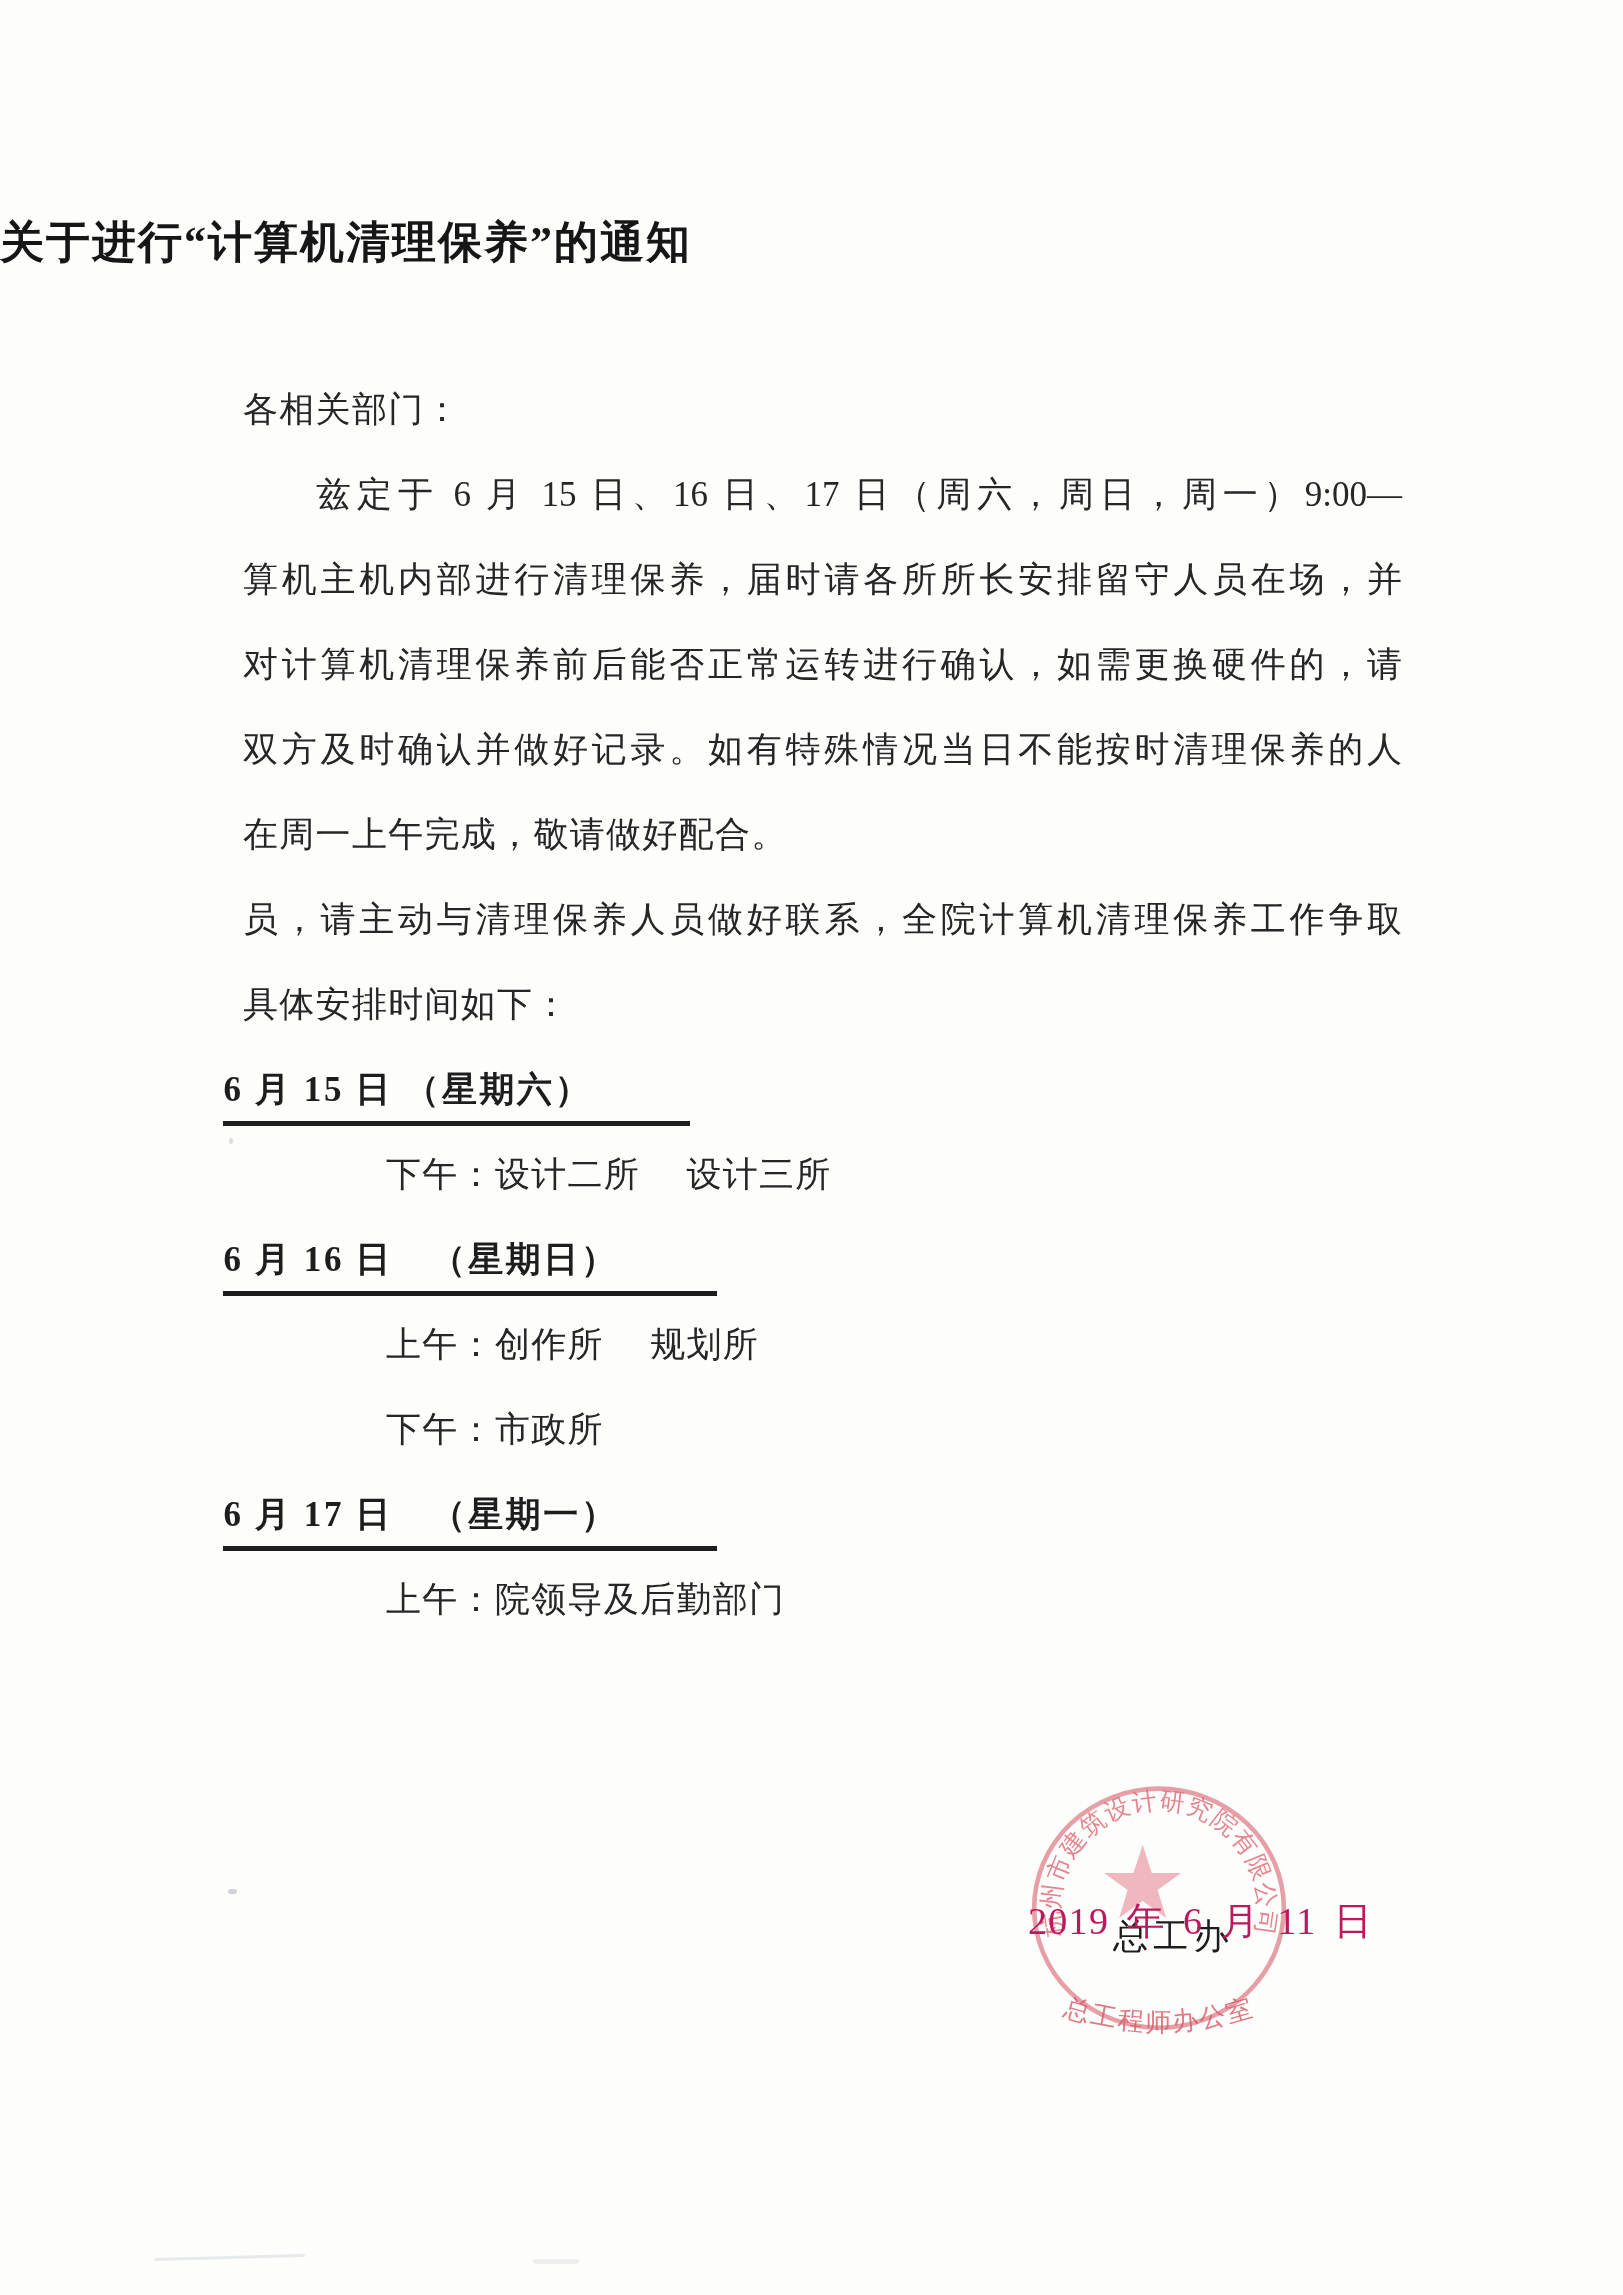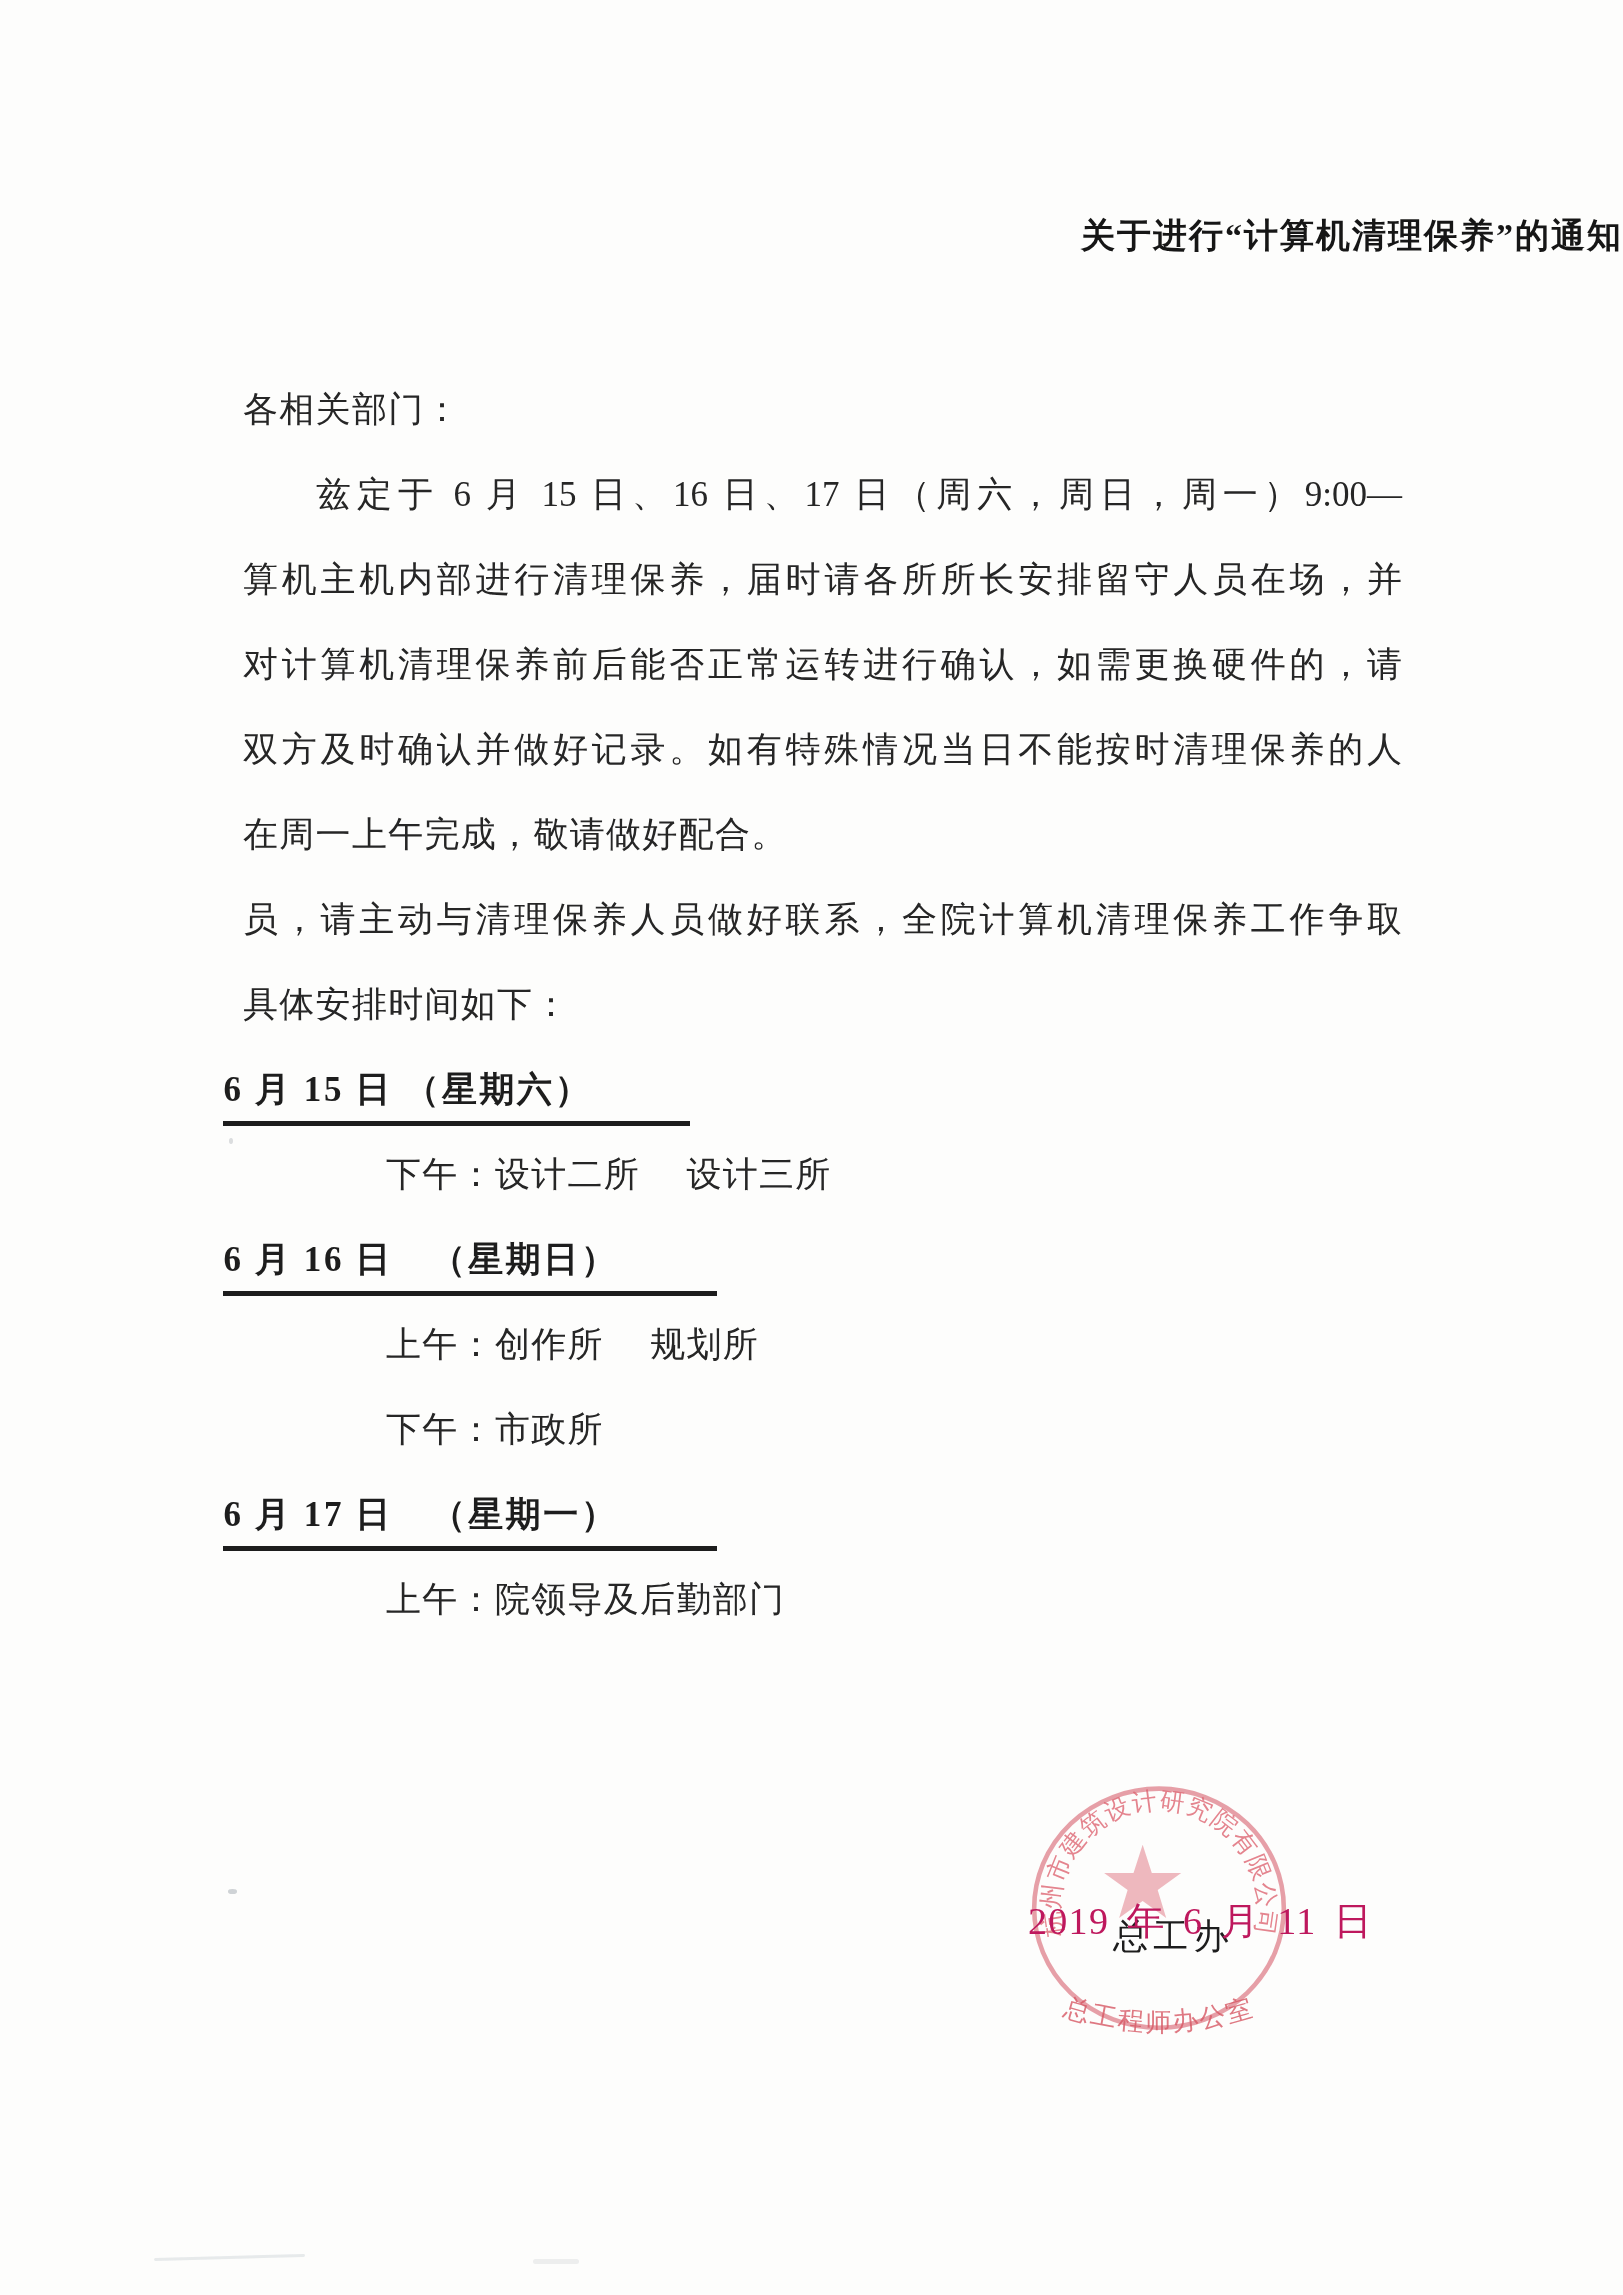--- a/index.html
+++ b/index.html
@@ -4,21 +4,21 @@
 <style>
   html,body{margin:0;padding:0;}
   body{
     width:1623px;height:2295px;position:relative;background:#fdfdfc;
     font-family:"Liberation Serif","DejaVu Serif",serif;color:#262626;
     overflow:hidden;
   }
   .page{position:absolute;inset:0;}
   .title{
     position:absolute;top:213px;left:0;width:1623px;margin:0;
-    text-align:right;font-size:34px;font-weight:bold;letter-spacing:2px;color:#161616;
+    text-align:left;font-size:44px;font-weight:bold;letter-spacing:2px;color:#161616;
   }
   .textcol{position:absolute;left:243px;top:367px;width:1159px;font-size:35px;}
   .line{height:85px;line-height:85px;letter-spacing:1.3px;white-space:pre;}
   .just{white-space:normal;text-align:justify;text-align-last:justify;text-justify:inter-character;letter-spacing:0;}
   .ind{padding-left:73px;}
   .item{padding-left:143px;}
   .hrow{margin-left:-19.6px;}
   .hl{
     display:inline-block;font-weight:bold;color:#1d1d1d;letter-spacing:2.6px;
     line-height:1.12;padding-bottom:12px;padding-right:98px;

